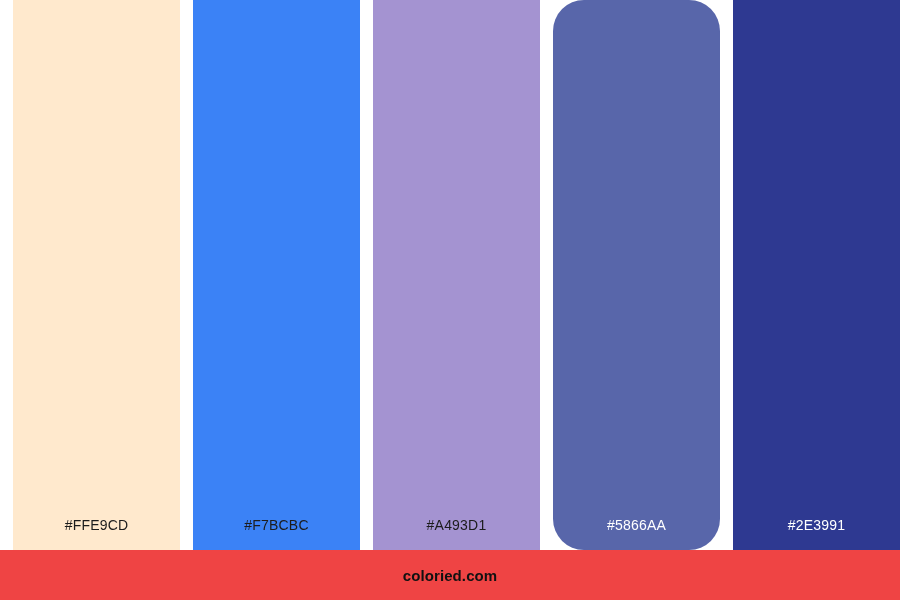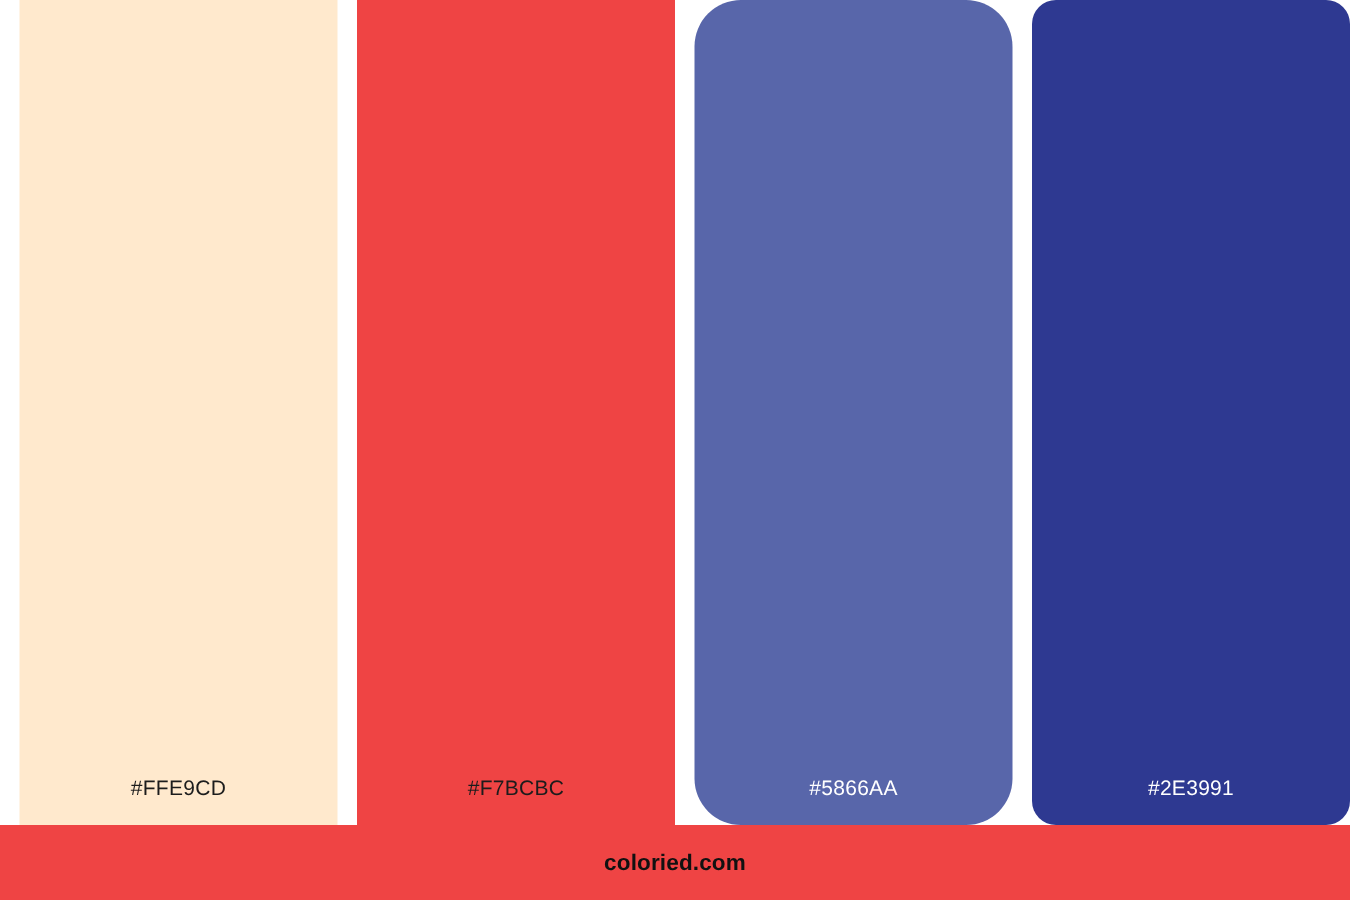--- a/index.html
+++ b/index.html
@@ -74,30 +74,33 @@
 <body>
 
 <div class="palette-page">
 
   <div class="swatch-strip">
 
     <div class="swatch" style="background-color: rgb(255, 233, 205);">
       <span class="swatch-label label-dark">#FFE9CD</span>
     </div>
 
-    <div class="swatch" style="background-color: #ef4444;">
+    <div class="swatch" style="background-color: #3b82f6;">
       <span class="swatch-label label-dark">#F7BCBC</span>
     </div>
 
+    <div class="swatch" style="background-color: rgb(164, 147, 209);">
+      <span class="swatch-label label-dark">#A493D1</span>
+    </div>
 
     <div class="swatch" style="background-color: rgb(88, 102, 170); border-radius: 31px;">
       <span class="swatch-label label-light">#5866AA</span>
     </div>
 
-    <div class="swatch" style="background-color: rgb(46, 57, 145); border-radius: 16px;">
+    <div class="swatch" style="background-color: rgb(46, 57, 145);">
       <span class="swatch-label label-light">#2E3991</span>
     </div>
 
   </div>
 
   <div class="footer-band">
     <span class="footer-text">coloried.com</span>
   </div>
 
 </div>

